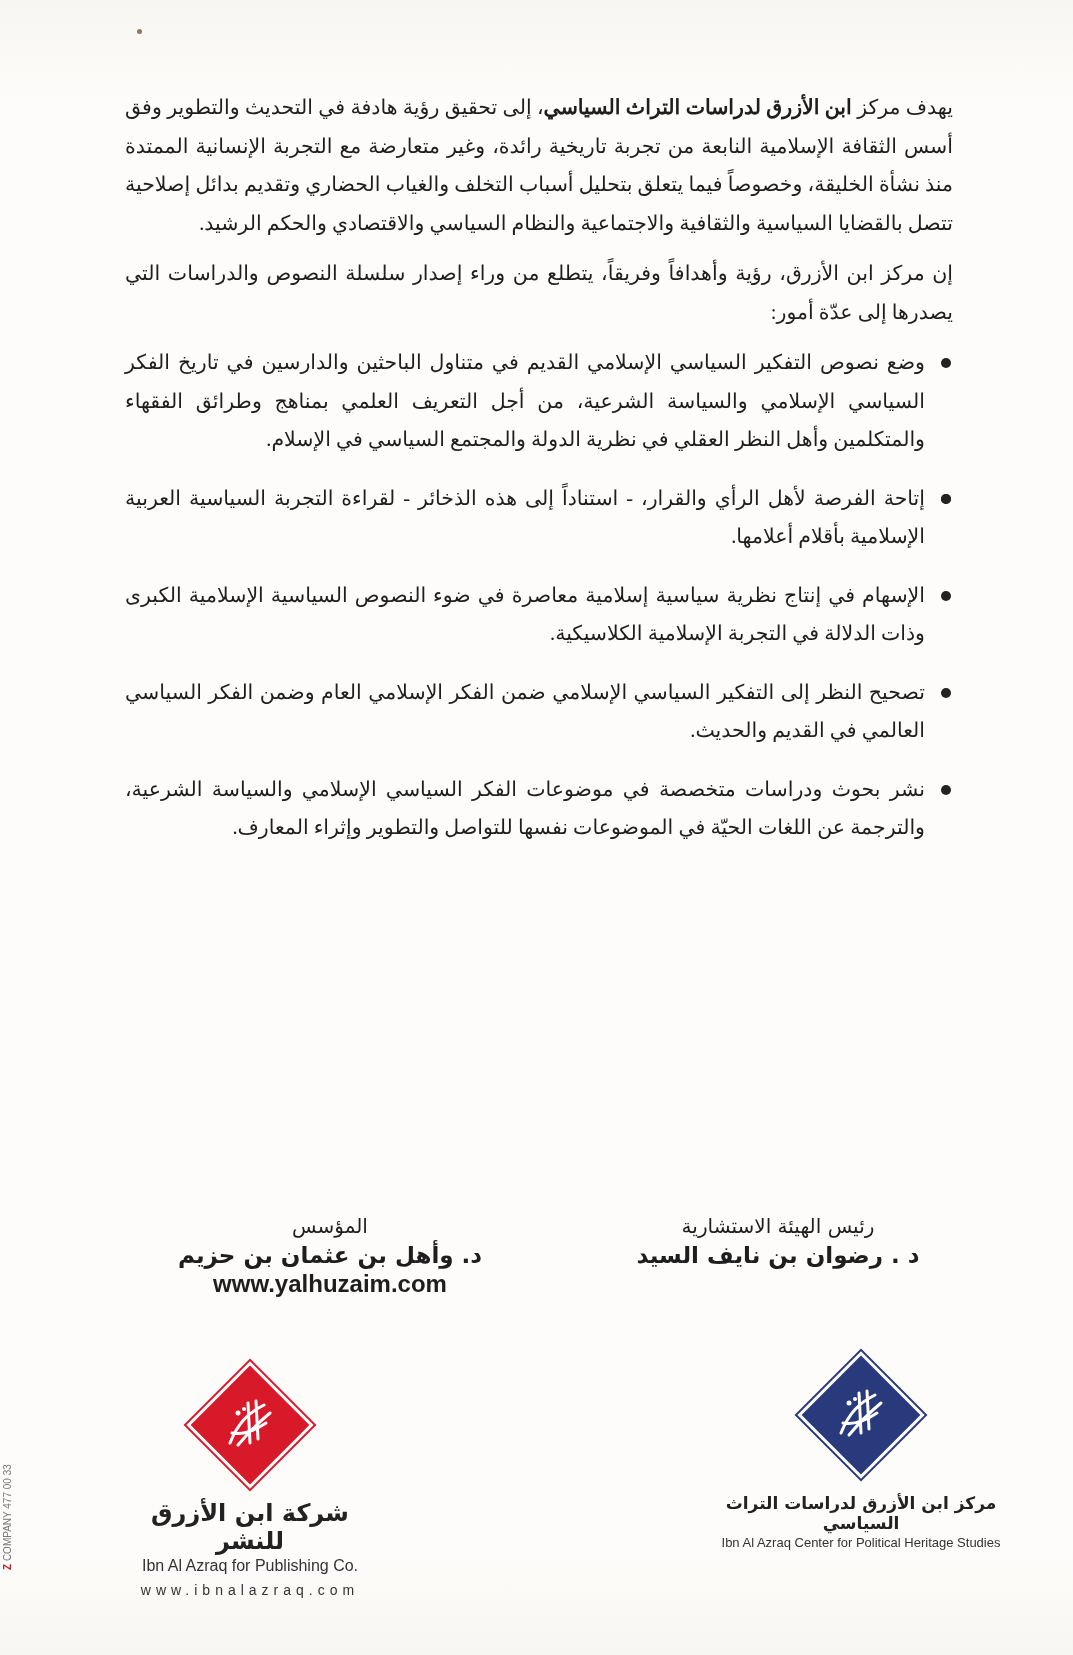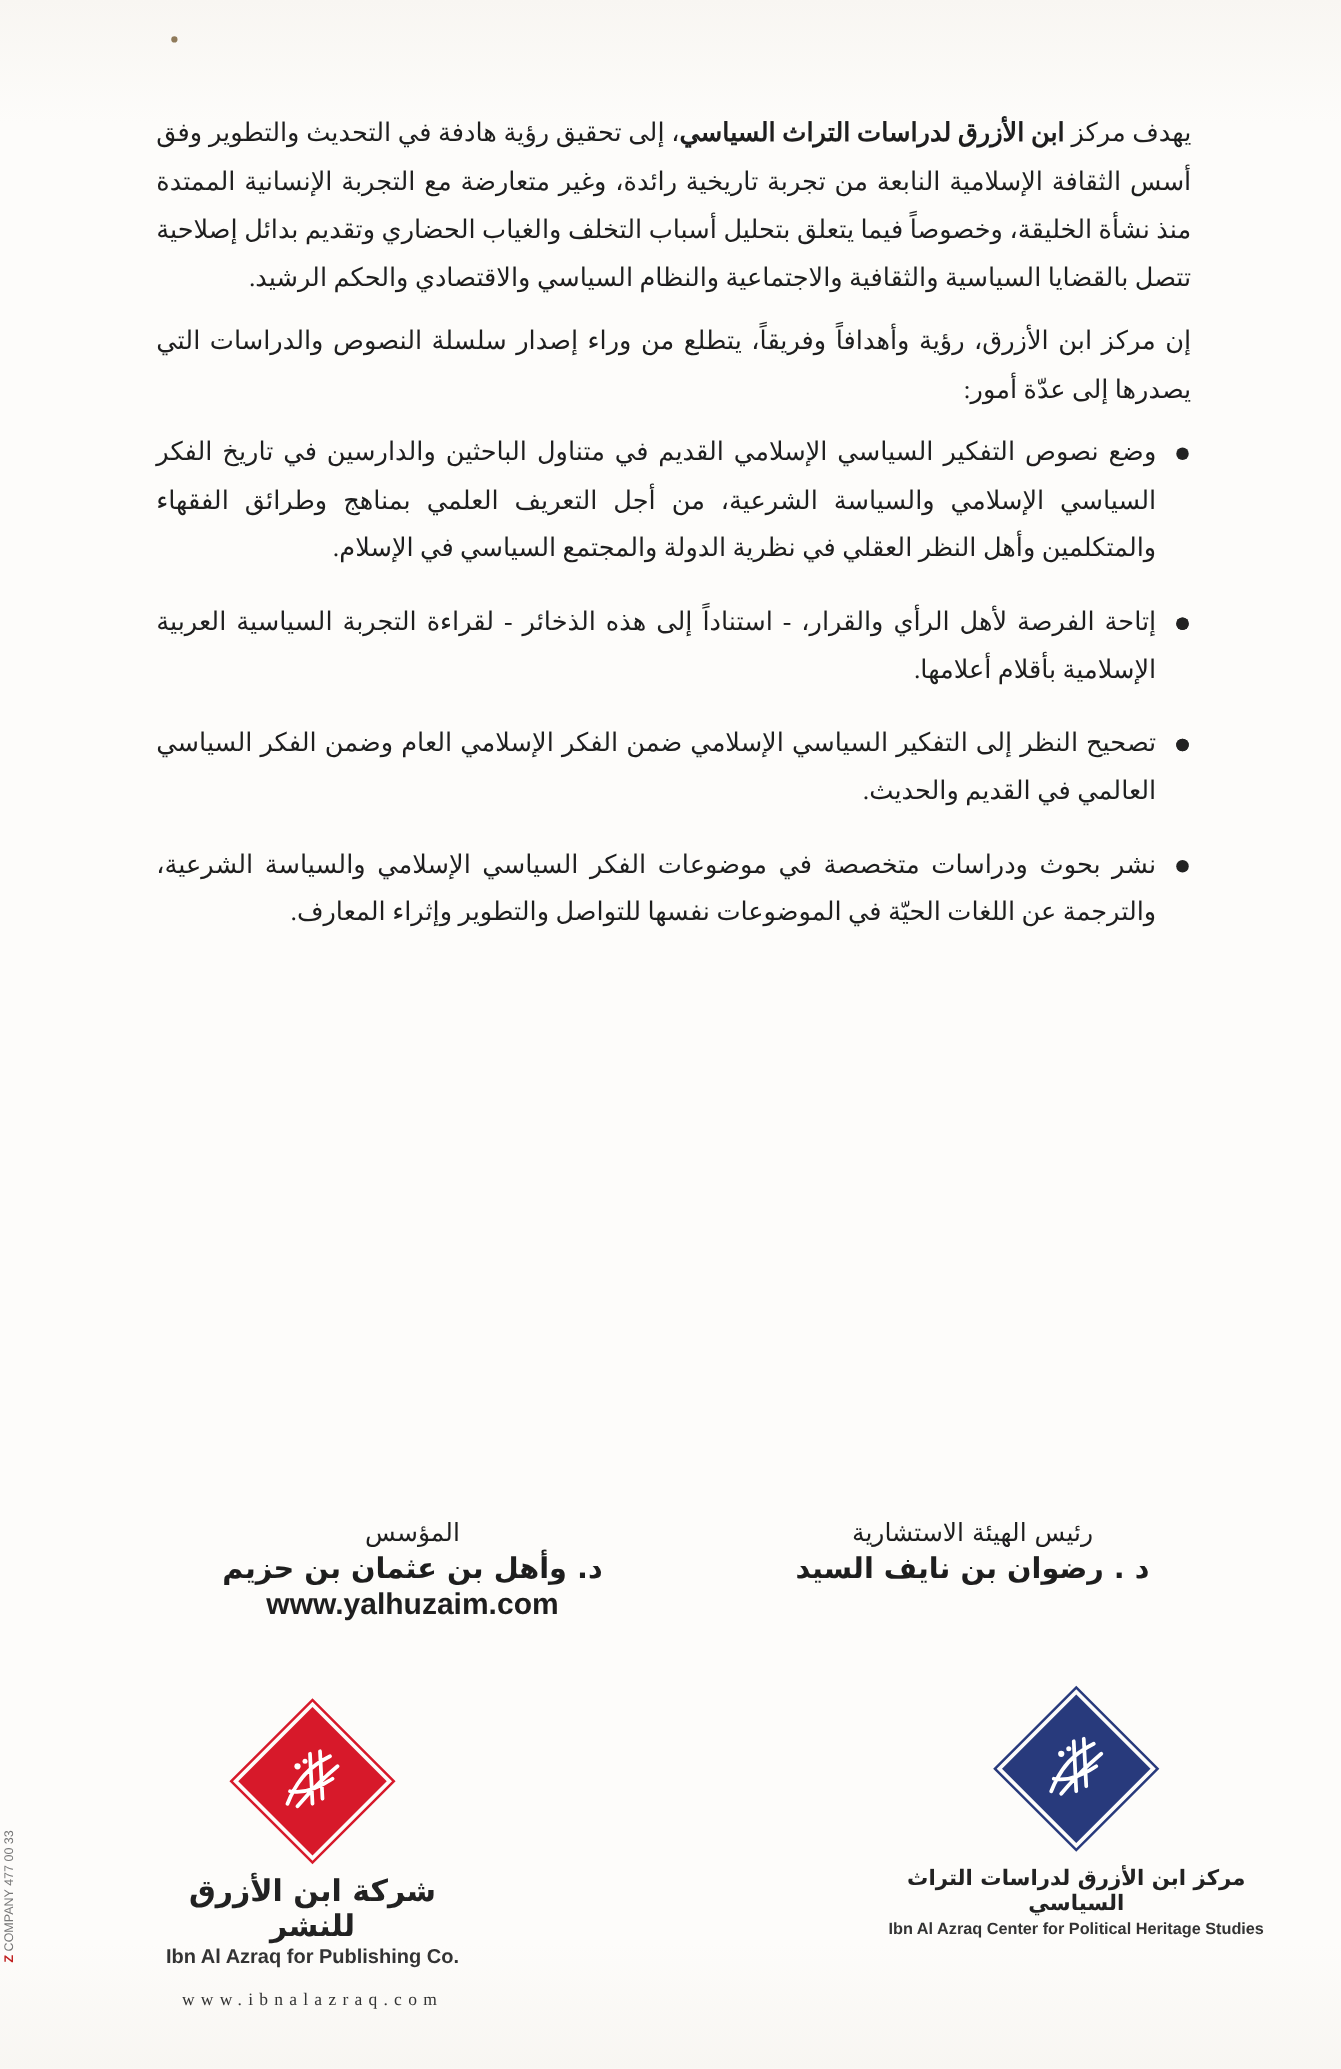--- a/index.html
+++ b/index.html
@@ -36,22 +36,22 @@
   .logo-right { left: 696px; top: 1355px; width: 330px; }
   .diamond-wrap { width: 120px; height: 120px; margin: 0 auto; position: relative; }
   .diamond {
     position: absolute; left: 18px; top: 18px; width: 84px; height: 84px;
     transform: rotate(45deg); outline: 2px solid; outline-offset: 3px;
   }
   .diamond.red { background: #d7192a; outline-color: #d7192a; }
   .diamond.blue { background: #283a7c; outline-color: #283a7c; }
   .diamond svg { transform: rotate(-45deg); width: 84px; height: 84px; }
   .logo-ar { direction: rtl; font-size: 24px; font-weight: bold; margin-top: 14px; color: #222; }
-  .logo-en { font-family: "Liberation Sans", sans-serif; font-size: 16px; font-weight: bold; color: #333; margin-top: 2px; }
-  .logo-url { font-family: Liberation Serif, serif; font-size: 14px; letter-spacing: 5px; color: #333; margin-top: 18px; }
+  .logo-en { font-family: "Liberation Sans", sans-serif; font-size: 16px; font-weight: normal; color: #333; margin-top: 2px; }
+  .logo-url { font-family: Liberation Sans, sans-serif; font-size: 14px; letter-spacing: 5px; color: #333; margin-top: 7px; }
   .logo-right .logo-ar { font-size: 17px; margin-top: 18px; }
   .logo-right .logo-en { font-size: 13px; }
   .side-code {
     position: absolute; left: 2px; top: 1570px; transform-origin: left top;
     transform: rotate(-90deg); font-family: "Liberation Sans", sans-serif; font-size: 10px; color: #777; white-space: nowrap;
   }
   .side-code .z { color: #c02020; font-weight: bold; }
 </style>
 </head>
 <body>
@@ -59,21 +59,21 @@
 <div class="page">
   <div class="speck"></div>
 
   <div class="body-text">
     <p><span>يهدف مركز </span><b>ابن الأزرق لدراسات التراث السياسي</b><span>، إلى تحقيق رؤية هادفة في التحديث والتطوير وفق أسس الثقافة الإسلامية النابعة من تجربة تاريخية رائدة، وغير متعارضة مع التجربة الإنسانية الممتدة منذ نشأة الخليقة، وخصوصاً فيما يتعلق بتحليل أسباب التخلف والغياب الحضاري وتقديم بدائل إصلاحية تتصل بالقضايا السياسية والثقافية والاجتماعية والنظام السياسي والاقتصادي والحكم الرشيد.</span></p>
     <p>إن مركز ابن الأزرق، رؤية وأهدافاً وفريقاً، يتطلع من وراء إصدار سلسلة النصوص والدراسات التي يصدرها إلى عدّة أمور:</p>
     <ul class="bullets">
       <li><span class="dot"></span><span>وضع نصوص التفكير السياسي الإسلامي القديم في متناول الباحثين والدارسين في تاريخ الفكر السياسي الإسلامي والسياسة الشرعية، من أجل التعريف العلمي بمناهج وطرائق الفقهاء والمتكلمين وأهل النظر العقلي في نظرية الدولة والمجتمع السياسي في الإسلام.</span></li>
       <li><span class="dot"></span></li>
       <li><span class="dot"></span><span>إتاحة الفرصة لأهل الرأي والقرار، - استناداً إلى هذه الذخائر - لقراءة التجربة السياسية العربية الإسلامية بأقلام أعلامها.</span></li>
-      <li><span class="dot"></span></li>
+      <li><span class="dot"></span><span>الإسهام في إنتاج نظرية سياسية إسلامية معاصرة في ضوء النصوص السياسية الإسلامية الكبرى وذات الدلالة في التجربة الإسلامية الكلاسيكية.</span></li>
       <li><span class="dot"></span><span>تصحيح النظر إلى التفكير السياسي الإسلامي ضمن الفكر الإسلامي العام وضمن الفكر السياسي العالمي في القديم والحديث.</span></li>
       <li><span class="dot"></span><span>نشر بحوث ودراسات متخصصة في موضوعات الفكر السياسي الإسلامي والسياسة الشرعية، والترجمة عن اللغات الحيّة في الموضوعات نفسها للتواصل والتطوير وإثراء المعارف.</span></li>
     </ul>
   </div>
 
   <div class="sig sig-right">
     <div class="role">رئيس الهيئة الاستشارية</div>
     <div class="name">د . رضوان بن نايف السيد</div>
   </div>
 

